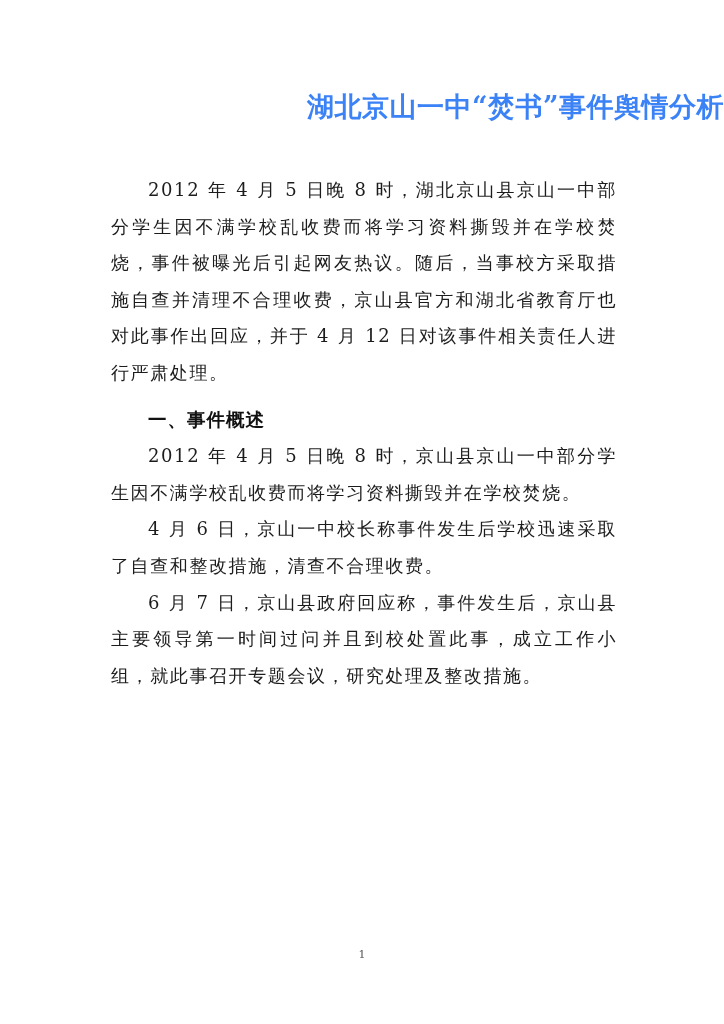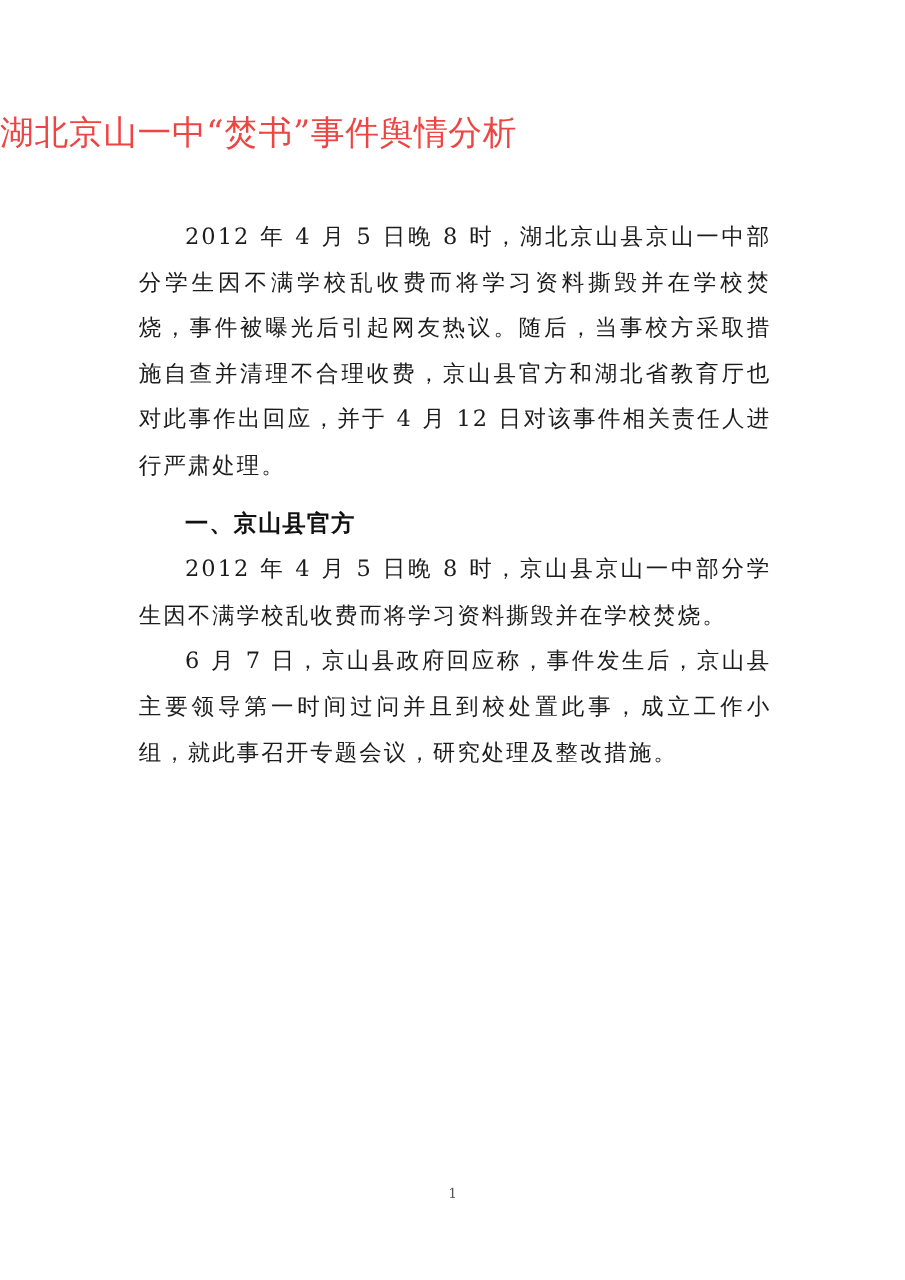--- a/index.html
+++ b/index.html
@@ -19,25 +19,25 @@
     position: absolute;
     left: 0; top: 0;
     width: 724px; height: 1024px;
     background: #ffffff;
   }
   .title {
     position: absolute;
     left: 0;
     top: 88px;
     width: 724px;
-    text-align: left;
+    text-align: right;
     font-size: 27px;
-    font-weight: normal;
+    font-weight: bold;
     letter-spacing: 0.5px;
-    color: #ef4444;
+    color: #3b82f6;
     line-height: 38px;
   }
   .body {
     position: absolute;
     left: 111px;
     top: 172px;
     width: 506px;
   }
   .para {
     margin: 0;
@@ -72,19 +72,20 @@
 </head>
 <body>
 
 <div class="page">
   <div class="title">湖北京山一中“焚书”事件舆情分析</div>
 
   <div class="body">
     <p class="para">2012 年 4 月 5 日晚 8 时，湖北京山县京山一中部分学生因不满学校乱收费而将学习资料撕毁并在学校焚烧，事件被曝光后引起网友热议。随后，当事校方采取措施自查并清理不合理收费，京山县官方和湖北省教育厅也对此事作出回应，并于 4 月 12 日对该事件相关责任人进行严肃处理。</p>
     <div class="gap"></div>
     <div class="gap"></div>
-    <p class="heading">一、京山县官方</p>
+    <p class="heading">一、事件概述</p>
     <p class="para">2012 年 4 月 5 日晚 8 时，京山县京山一中部分学生因不满学校乱收费而将学习资料撕毁并在学校焚烧。</p>
+    <p class="para">4 月 6 日，京山一中校长称事件发生后学校迅速采取了自查和整改措施，清查不合理收费。</p>
     <p class="para">6 月 7 日，京山县政府回应称，事件发生后，京山县主要领导第一时间过问并且到校处置此事，成立工作小组，就此事召开专题会议，研究处理及整改措施。</p>
   </div>
 
   <div class="page-number">1</div>
 </div>
 
 </body></html>

